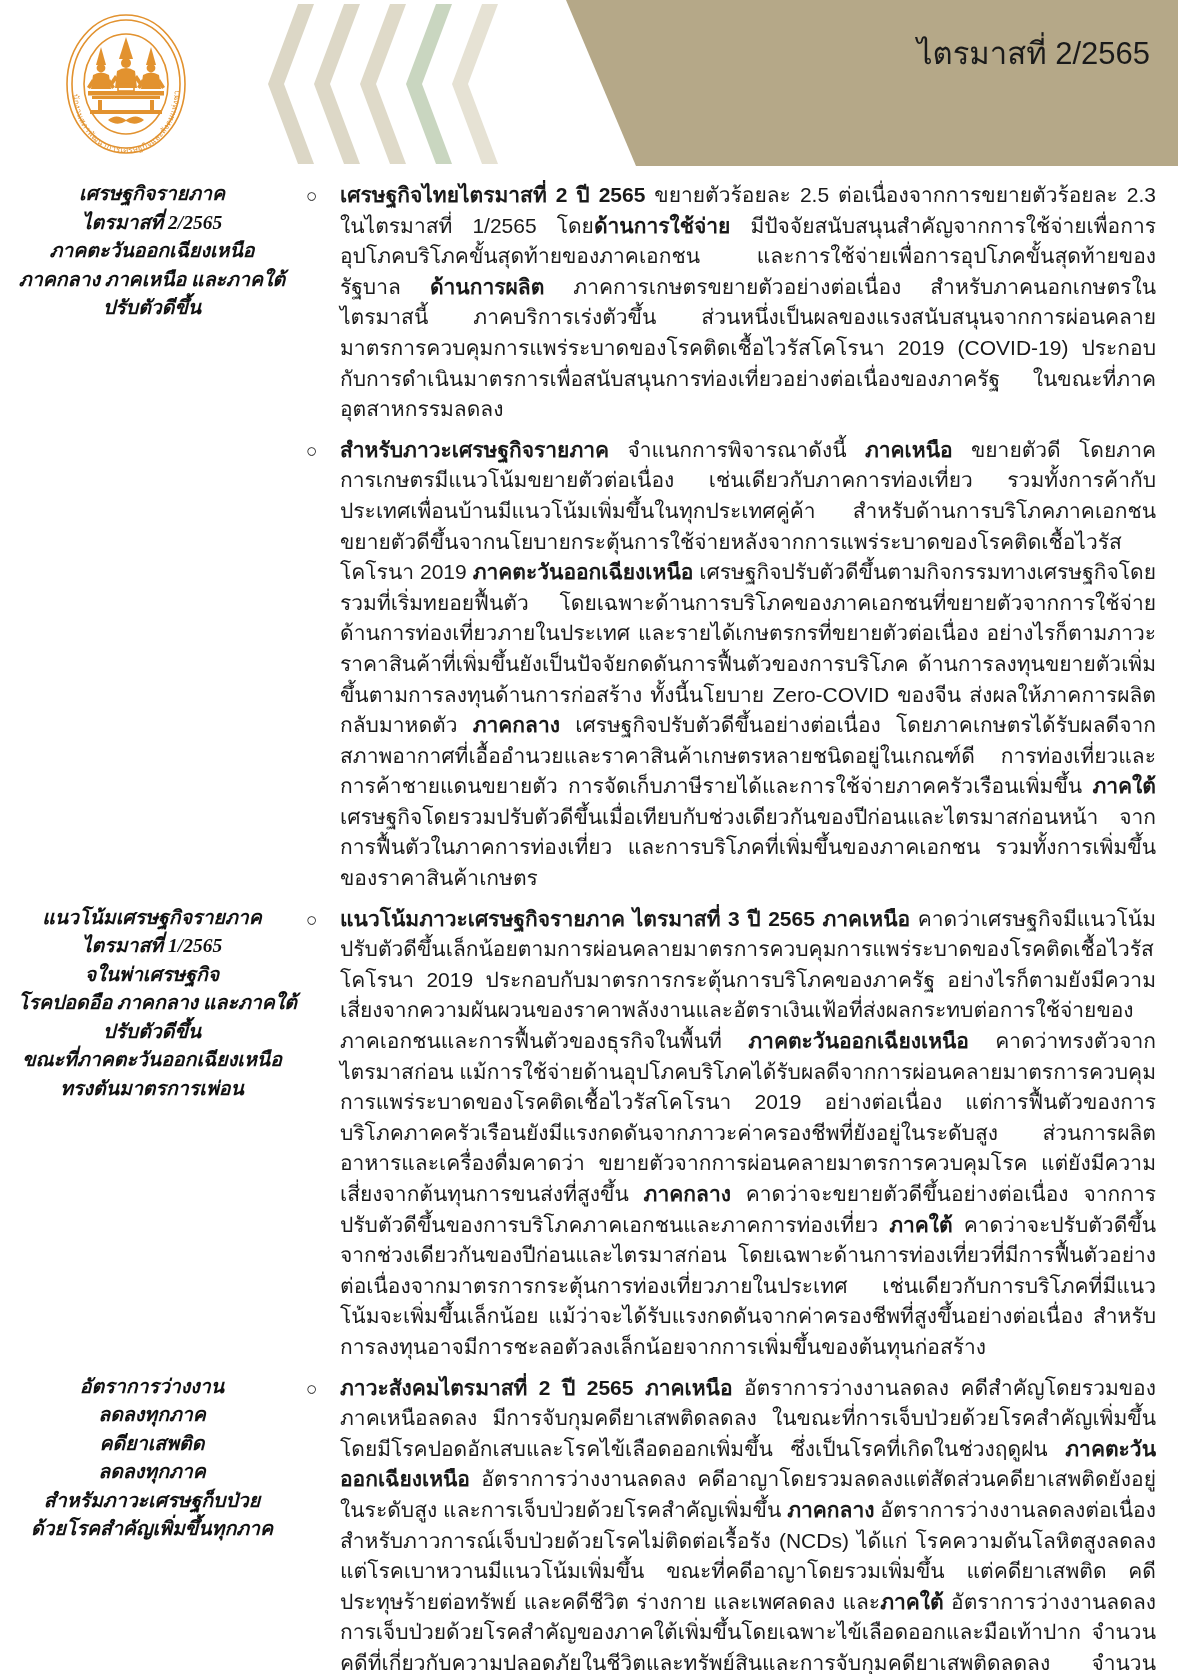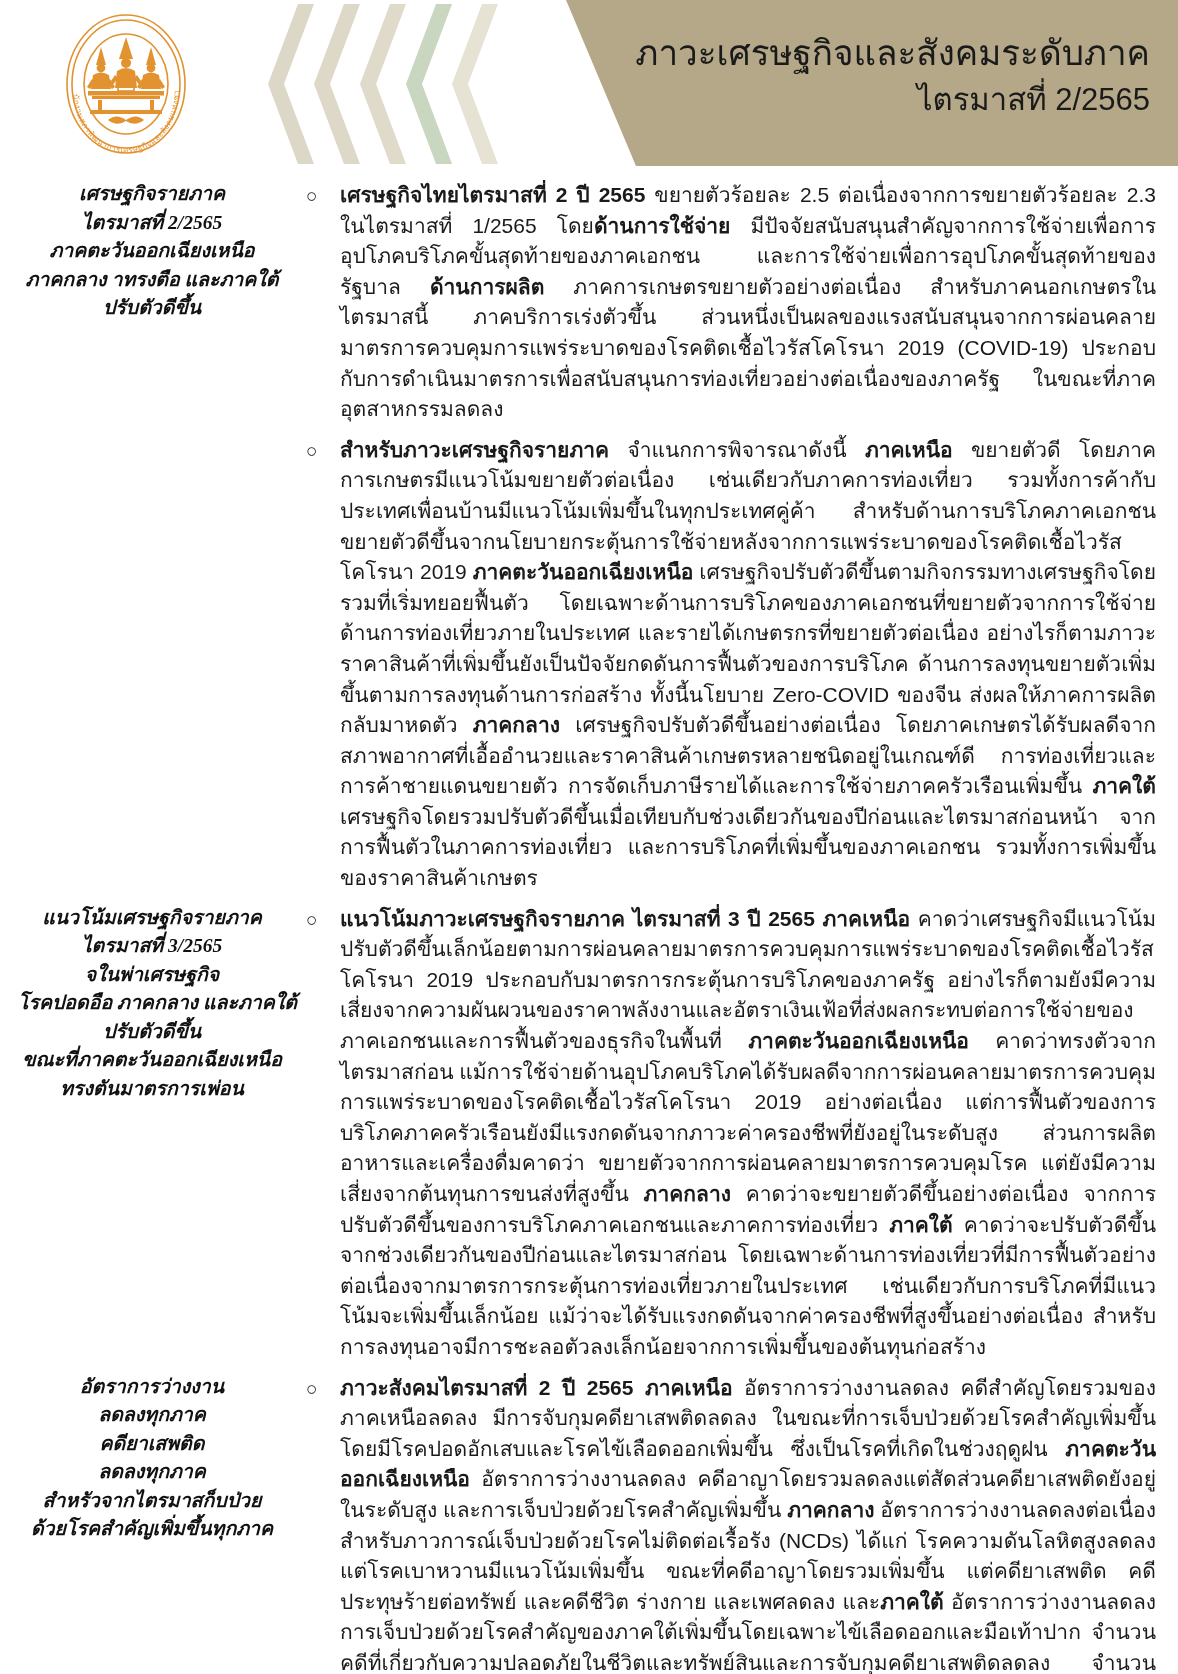--- a/index.html
+++ b/index.html
@@ -225,34 +225,33 @@
       <defs>
         <path id="ringpath" d="M 11 78 A 53 62 0 0 0 117 78"></path>
       </defs>
       <text font-family="Liberation Sans, sans-serif" font-size="8" fill="#e2922f" letter-spacing="0.4">
         <textPath href="#ringpath" startOffset="50%" text-anchor="middle">สำนักงานสภาพัฒนาการเศรษฐกิจและสังคมแห่งชาติ</textPath>
       </text>
     </svg>
   </div>
 
   <div class="header-title-block">
-    <div class="header-title">ภาวะเศรษฐกิจและสังคมระดับภาค</div>
     <div class="header-subtitle">ไตรมาสที่ 2/2565</div>
   </div>
 </div>
 
 <div class="content">
   <div id="sections-root">
       <div class="row blk">
         <div class="side-col">
           <div class="side-note">
             <div>เศรษฐกิจรายภาค</div>
             <div>ไตรมาสที่ 2/2565</div>
             <div>ภาคตะวันออกเฉียงเหนือ</div>
-            <div>ภาคกลาง าทรงตือ และภาคใต้</div>
+            <div>ภาคกลาง ภาคเหนือ และภาคใต้</div>
             <div>ปรับตัวดีขึ้น</div>
           </div>
         </div>
         <div class="main-col">
           <div class="bullet-mark">○</div>
           <div class="para"><b>เศรษฐกิจไทยไตรมาสที่ 2 ปี 2565</b><span> ขยายตัวร้อยละ 2.5 ต่อเนื่องจากการขยายตัวร้อยละ 2.3 ในไตรมาสที่ 1/2565 โดย</span><b>ด้านการใช้จ่าย</b><span> มีปัจจัยสนับสนุนสำคัญจากการใช้จ่ายเพื่อการอุปโภคบริโภคขั้นสุดท้ายของภาคเอกชน และการใช้จ่ายเพื่อการอุปโภคขั้นสุดท้ายของรัฐบาล </span><b>ด้านการผลิต</b><span> ภาคการเกษตรขยายตัวอย่างต่อเนื่อง สำหรับภาคนอกเกษตรในไตรมาสนี้ ภาคบริการเร่งตัวขึ้น ส่วนหนึ่งเป็นผลของแรงสนับสนุนจากการผ่อนคลายมาตรการควบคุมการแพร่ระบาดของโรคติดเชื้อไวรัสโคโรนา 2019 (COVID-19) ประกอบกับการดำเนินมาตรการเพื่อสนับสนุนการท่องเที่ยวอย่างต่อเนื่องของภาครัฐ ในขณะที่ภาคอุตสาหกรรมลดลง</span></div>
         </div>
       </div>
       <div class="row blk">
         <div class="side-col">
@@ -260,41 +259,41 @@
         </div>
         <div class="main-col">
           <div class="bullet-mark">○</div>
           <div class="para"><b>สำหรับภาวะเศรษฐกิจรายภาค</b><span> จำแนกการพิจารณาดังนี้ </span><b>ภาคเหนือ</b><span> ขยายตัวดี โดยภาคการเกษตรมีแนวโน้มขยายตัวต่อเนื่อง เช่นเดียวกับภาคการท่องเที่ยว รวมทั้งการค้ากับประเทศเพื่อนบ้านมีแนวโน้มเพิ่มขึ้นในทุกประเทศคู่ค้า สำหรับด้านการบริโภคภาคเอกชนขยายตัวดีขึ้นจากนโยบายกระตุ้นการใช้จ่ายหลังจากการแพร่ระบาดของโรคติดเชื้อไวรัสโคโรนา 2019 </span><b>ภาคตะวันออกเฉียงเหนือ</b><span> เศรษฐกิจปรับตัวดีขึ้นตามกิจกรรมทางเศรษฐกิจโดยรวมที่เริ่มทยอยฟื้นตัว โดยเฉพาะด้านการบริโภคของภาคเอกชนที่ขยายตัวจากการใช้จ่ายด้านการท่องเที่ยวภายในประเทศ และรายได้เกษตรกรที่ขยายตัวต่อเนื่อง อย่างไรก็ตามภาวะราคาสินค้าที่เพิ่มขึ้นยังเป็นปัจจัยกดดันการฟื้นตัวของการบริโภค ด้านการลงทุนขยายตัวเพิ่มขึ้นตามการลงทุนด้านการก่อสร้าง ทั้งนี้นโยบาย Zero-COVID  ของจีน ส่งผลให้ภาคการผลิตกลับมาหดตัว </span><b>ภาคกลาง</b><span> เศรษฐกิจปรับตัวดีขึ้นอย่างต่อเนื่อง โดยภาคเกษตรได้รับผลดีจากสภาพอากาศที่เอื้ออำนวยและราคาสินค้าเกษตรหลายชนิดอยู่ในเกณฑ์ดี การท่องเที่ยวและการค้าชายแดนขยายตัว การจัดเก็บภาษีรายได้และการใช้จ่ายภาคครัวเรือนเพิ่มขึ้น </span><b>ภาคใต้</b><span> เศรษฐกิจโดยรวมปรับตัวดีขึ้นเมื่อเทียบกับช่วงเดียวกันของปีก่อนและไตรมาสก่อนหน้า จากการฟื้นตัวในภาคการท่องเที่ยว และการบริโภคที่เพิ่มขึ้นของภาคเอกชน รวมทั้งการเพิ่มขึ้นของราคาสินค้าเกษตร</span></div>
         </div>
       </div>
       <div class="row blk">
         <div class="side-col">
           <div class="side-note">
             <div>แนวโน้มเศรษฐกิจรายภาค</div>
-            <div>ไตรมาสที่ 3/2565</div>
+            <div>ไตรมาสที่ 1/2565</div>
             <div>จในพ่าเศรษฐกิจ</div>
             <div>โรคปอดอือ ภาคกลาง และภาคใต้</div>
             <div>ปรับตัวดีขึ้น</div>
             <div>ขณะที่ภาคตะวันออกเฉียงเหนือ</div>
             <div>ทรงตันมาตรการเพ่อน</div>
           </div>
         </div>
         <div class="main-col">
           <div class="bullet-mark">○</div>
           <div class="para"><b>แนวโน้มภาวะเศรษฐกิจรายภาค ไตรมาสที่ 3 ปี 2565 ภาคเหนือ</b><span> คาดว่าเศรษฐกิจมีแนวโน้มปรับตัวดีขึ้นเล็กน้อยตามการผ่อนคลายมาตรการควบคุมการแพร่ระบาดของโรคติดเชื้อไวรัสโคโรนา 2019 ประกอบกับมาตรการกระตุ้นการบริโภคของภาครัฐ อย่างไรก็ตามยังมีความเสี่ยงจากความผันผวนของราคาพลังงานและอัตราเงินเฟ้อที่ส่งผลกระทบต่อการใช้จ่ายของภาคเอกชนและการฟื้นตัวของธุรกิจในพื้นที่ </span><b>ภาคตะวันออกเฉียงเหนือ</b><span> คาดว่าทรงตัวจากไตรมาสก่อน แม้การใช้จ่ายด้านอุปโภคบริโภคได้รับผลดีจากการผ่อนคลายมาตรการควบคุมการแพร่ระบาดของโรคติดเชื้อไวรัสโคโรนา 2019 อย่างต่อเนื่อง แต่การฟื้นตัวของการบริโภคภาคครัวเรือนยังมีแรงกดดันจากภาวะค่าครองชีพที่ยังอยู่ในระดับสูง ส่วนการผลิตอาหารและเครื่องดื่มคาดว่า ขยายตัวจากการผ่อนคลายมาตรการควบคุมโรค แต่ยังมีความเสี่ยงจากต้นทุนการขนส่งที่สูงขึ้น </span><b>ภาคกลาง</b><span> คาดว่าจะขยายตัวดีขึ้นอย่างต่อเนื่อง จากการปรับตัวดีขึ้นของการบริโภคภาคเอกชนและภาคการท่องเที่ยว </span><b>ภาคใต้</b><span> คาดว่าจะปรับตัวดีขึ้นจากช่วงเดียวกันของปีก่อนและไตรมาสก่อน โดยเฉพาะด้านการท่องเที่ยวที่มีการฟื้นตัวอย่างต่อเนื่องจากมาตรการกระตุ้นการท่องเที่ยวภายในประเทศ เช่นเดียวกับการบริโภคที่มีแนวโน้มจะเพิ่มขึ้นเล็กน้อย แม้ว่าจะได้รับแรงกดดันจากค่าครองชีพที่สูงขึ้นอย่างต่อเนื่อง สำหรับการลงทุนอาจมีการชะลอตัวลงเล็กน้อยจากการเพิ่มขึ้นของต้นทุนก่อสร้าง</span></div>
         </div>
       </div>
       <div class="row blk">
         <div class="side-col">
           <div class="side-note">
             <div>อัตราการว่างงาน</div>
             <div>ลดลงทุกภาค</div>
             <div>คดียาเสพติด</div>
             <div>ลดลงทุกภาค</div>
-            <div>สำหรัวจากไตรมาสก็บป่วย</div>
+            <div>สำหรัมภาวะเศรษฐก็บป่วย</div>
             <div>ด้วยโรคสำคัญเพิ่มขึ้นทุกภาค</div>
           </div>
         </div>
         <div class="main-col">
           <div class="bullet-mark">○</div>
           <div class="para"><b>ภาวะสังคมไตรมาสที่ 2 ปี 2565 ภาคเหนือ</b><span> อัตราการว่างงานลดลง คดีสำคัญโดยรวมของภาคเหนือลดลง มีการจับกุมคดียาเสพติดลดลง ในขณะที่การเจ็บป่วยด้วยโรคสำคัญเพิ่มขึ้น โดยมีโรคปอดอักเสบและโรคไข้เลือดออกเพิ่มขึ้น ซึ่งเป็นโรคที่เกิดในช่วงฤดูฝน </span><b>ภาคตะวันออกเฉียงเหนือ</b><span> อัตราการว่างงานลดลง คดีอาญาโดยรวมลดลงแต่สัดส่วนคดียาเสพติดยังอยู่ในระดับสูง และการเจ็บป่วยด้วยโรคสำคัญเพิ่มขึ้น </span><b>ภาคกลาง</b><span> อัตราการว่างงานลดลงต่อเนื่อง สำหรับภาวการณ์เจ็บป่วยด้วยโรคไม่ติดต่อเรื้อรัง (NCDs) ได้แก่ โรคความดันโลหิตสูงลดลง แต่โรคเบาหวานมีแนวโน้มเพิ่มขึ้น ขณะที่คดีอาญาโดยรวมเพิ่มขึ้น แต่คดียาเสพติด คดีประทุษร้ายต่อทรัพย์ และคดีชีวิต ร่างกาย และเพศลดลง และ</span><b>ภาคใต้</b><span> อัตราการว่างงานลดลง การเจ็บป่วยด้วยโรคสำคัญของภาคใต้เพิ่มขึ้นโดยเฉพาะไข้เลือดออกและมือเท้าปาก จำนวนคดีที่เกี่ยวกับความปลอดภัยในชีวิตและทรัพย์สินและการจับกุมคดียาเสพติดลดลง จำนวนเหตุการณ์ความไม่สงบในพื้นที่จังหวัดชายแดนภาคใต้ลดลง</span></div>
         </div>
       </div>
     </div>
 </div>

